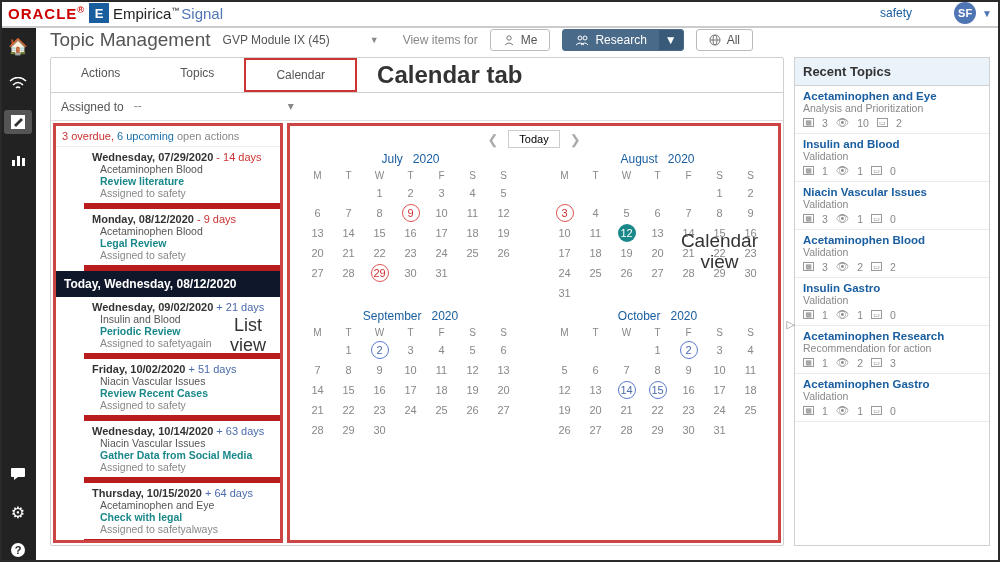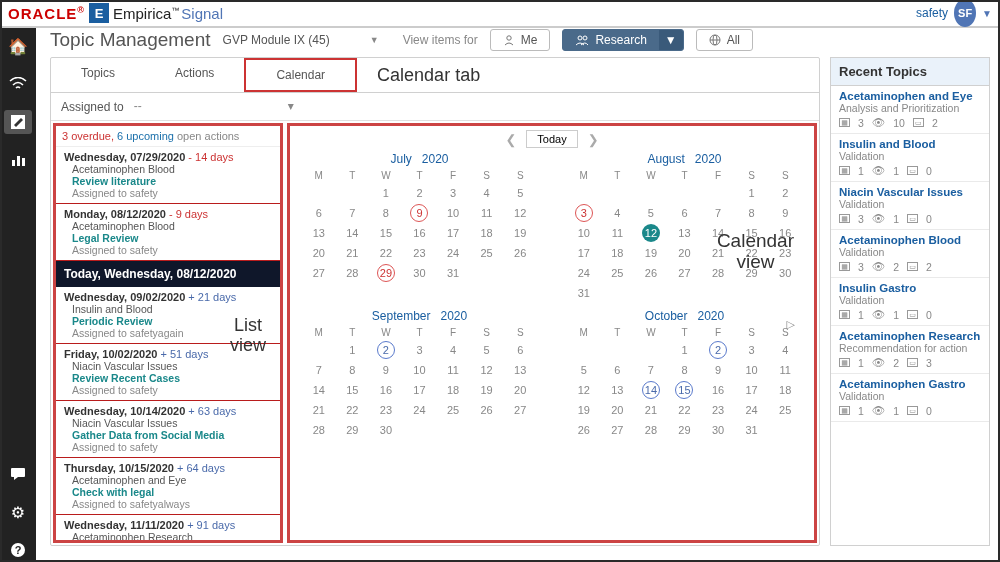--- a/index.html
+++ b/index.html
@@ -8,21 +8,21 @@
   
   .top-header { height: 28px; border-bottom: 2px solid #ccc; display: flex; align-items: center; padding: 0 8px; }
   .oracle-logo { font-weight: bold; font-size: 15px; color: #c00; letter-spacing: 1px; }
   .oracle-logo-sub { font-size: 9px; vertical-align: top; }
   .empirica-box { background: #1a5ea0; color: #fff; width: 20px; height: 20px; display: inline-flex; align-items: center; justify-content: center; font-weight: bold; margin: 0 4px; font-size: 13px; }
   .empirica-text { font-size: 15px; color: #222; }
   .empirica-tm { font-size: 8px; vertical-align: super; }
   .signal-text { font-size: 15px; color: #5075b5; font-weight: normal; margin-left: 2px; }
   .user-area { margin-left: auto; display: flex; align-items: center; gap: 6px; }
   .user-link { color: #1a5ea0; font-size: 12px; }
-  .avatar-circle { width: 22px; height: 28px; border-radius: 50%; background: #5075b5; color: #fff; display: inline-flex; align-items: center; justify-content: center; font-size: 11px; font-weight: bold; }
+  .avatar-circle { width: 22px; height: 22px; border-radius: 50%; background: #5075b5; color: #fff; display: inline-flex; align-items: center; justify-content: center; font-size: 11px; font-weight: bold; margin-left: 36px; }
   .caret { font-size: 10px; color: #5075b5; }
   
   
   .left-rail { position: absolute; left: 0; top: 28px; bottom: 0; width: 36px; background: #222; display: flex; flex-direction: column; align-items: center; padding-top: 6px; gap: 14px; }
   .rail-icon { color: #fff; font-size: 16px; width: 28px; height: 24px; display: flex; align-items: center; justify-content: center; }
   .rail-icon.active { background: #555; border-radius: 3px; }
   .rail-spacer { flex: 1; }
   
   
   .content { position: absolute; left: 36px; right: 0; top: 28px; bottom: 0; padding: 1px 10px 0 14px; }
@@ -38,33 +38,33 @@
   
   
   .cols { display: flex; gap: 0; }
   .main-col { flex: 1; border: 1px solid #d0d0d0; border-radius: 2px; padding: 0; }
   .main-col-inner { display: flex; }
   
   
   .tabs { display: flex; border-bottom: 1px solid #d0d0d0; }
   .tab { padding: 8px 30px; font-size: 12px; color: #555; text-align: center; }
   .tab.active { border: 2px solid #c33; }
-  .tab-annotation { font-size: 18px; color: #333; margin-left: 20px; align-self: center; }
+  .tab-annotation { font-size: 24px; color: #333; margin-left: 20px; align-self: center; font-weight: bold; }
   
   
   .assigned-row { padding: 6px 10px; border-bottom: 1px solid #e0e0e0; display: flex; align-items: center; gap: 10px; font-size: 12px; color: #555; }
   .assigned-dd { flex: 1; max-width: 160px; border-bottom: 1px solid transparent; display: flex; justify-content: space-between; color: #888; }
   
   
   .list-pane { width: 230px; border: 3px solid #c44; margin: 2px; font-size: 11px; position: relative; height: 420px; overflow: hidden; }
   .list-header { padding: 4px 6px; border-bottom: 1px solid #eee; }
   .overdue { color: #c33; }
   .upcoming { color: #1a6faa; }
   .open-actions { color: #888; }
-  .list-item { padding: 4px 8px; border-bottom: 1px solid #b91c1c; }
+  .list-item { padding: 4px 8px; border-bottom: 6px solid #b91c1c; margin-left: 28px; }
   .li-date { font-weight: bold; color: #333; font-size: 11px; }
   .li-days { font-weight: normal; }
   .li-days.neg { color: #c33; }
   .li-days.pos { color: #4a6aaa; }
   .li-topic { color: #555; font-size: 10.5px; margin-left: 8px; }
   .li-action { color: #1a888a; font-size: 10.5px; margin-left: 8px; font-weight: bold; }
   .li-assigned { color: #888; font-size: 10.5px; margin-left: 8px; }
   .today-banner { background: #0f172a; color: #fff; padding: 6px 8px; font-weight: bold; font-size: 12px; }
   .list-annot { position: absolute; right: 14px; top: 190px; font-size: 18px; color: #333; text-align: center; line-height: 1.1; }
   
@@ -80,21 +80,21 @@
   .dow-row, .wk-row { display: grid; grid-template-columns: repeat(7, 1fr); text-align: center; }
   .dow-row { font-size: 10px; color: #888; margin-bottom: 2px; }
   .wk-row { font-size: 11px; color: #888; line-height: 20px; }
   .day { height: 20px; }
   .day.circ-red { border: 1.5px solid #d55; border-radius: 50%; width: 18px; height: 18px; line-height: 16px; margin: 1px auto; color: #c33; }
   .day.circ-blue { border: 1.5px solid #5a7acc; border-radius: 50%; width: 18px; height: 18px; line-height: 16px; margin: 1px auto; color: #4a6aaa; }
   .day.filled { background: #1a888a; color: #fff; border-radius: 50%; width: 18px; height: 18px; line-height: 18px; margin: 1px auto; }
   .cal-annot { position: absolute; right: 20px; top: 105px; font-size: 19px; color: #333; text-align: center; line-height: 1.1; }
   
   
-  .right-side { width: 160px; margin-left: 10px; border: 1px solid #d0d0d0; padding: 0; }
+  .right-side { width: 196px; margin-left: 10px; border: 1px solid #d0d0d0; padding: 0; }
   .rs-header { background: #eaf2fa; padding: 6px 8px; font-size: 13px; color: #333; font-weight: bold; border-bottom: 1px solid #d0d0d0; }
   .rs-item { padding: 4px 8px; border-bottom: 1px solid #eaeaea; font-size: 11px; }
   .rs-title { color: #1a5ea0; font-weight: bold; font-size: 11.5px; }
   .rs-sub { color: #888; font-size: 10.5px; }
   .rs-meta { color: #888; font-size: 10.5px; display: flex; gap: 8px; align-items: center; margin-top: 2px; }
   .mini-ic { display: inline-block; width: 11px; height: 9px; border: 1px solid #999; font-size: 7px; line-height: 7px; text-align: center; }
   .expand-chev { position: absolute; right: 205px; top: 290px; font-size: 11px; color: #888; }
   
   
   .frame { position: absolute; inset: 0; border: 2px solid #2a2a2a; pointer-events: none; }
@@ -180,22 +180,22 @@
           <ellipse cx="6" cy="6" rx="2" ry="5" fill="none" stroke="#777"></ellipse>
           <line x1="1" y1="6" x2="11" y2="6" stroke="#777"></line>
         </svg>
       <span>All</span>
     </span>
   </div>
 
   <div class="cols">
     <div class="main-col">
       <div class="tabs">
+        <div class="tab">Actions</div>
         <div class="tab">Topics</div>
-        <div class="tab">Actions</div>
         <div class="tab active">Calendar</div>
         <div class="tab-annotation">Calendar tab</div>
       </div>
       <div class="assigned-row">
         <span>Assigned to</span>
         <span class="assigned-dd">
           <span>--</span>
             <span>▾</span>
         </span>
       </div>

